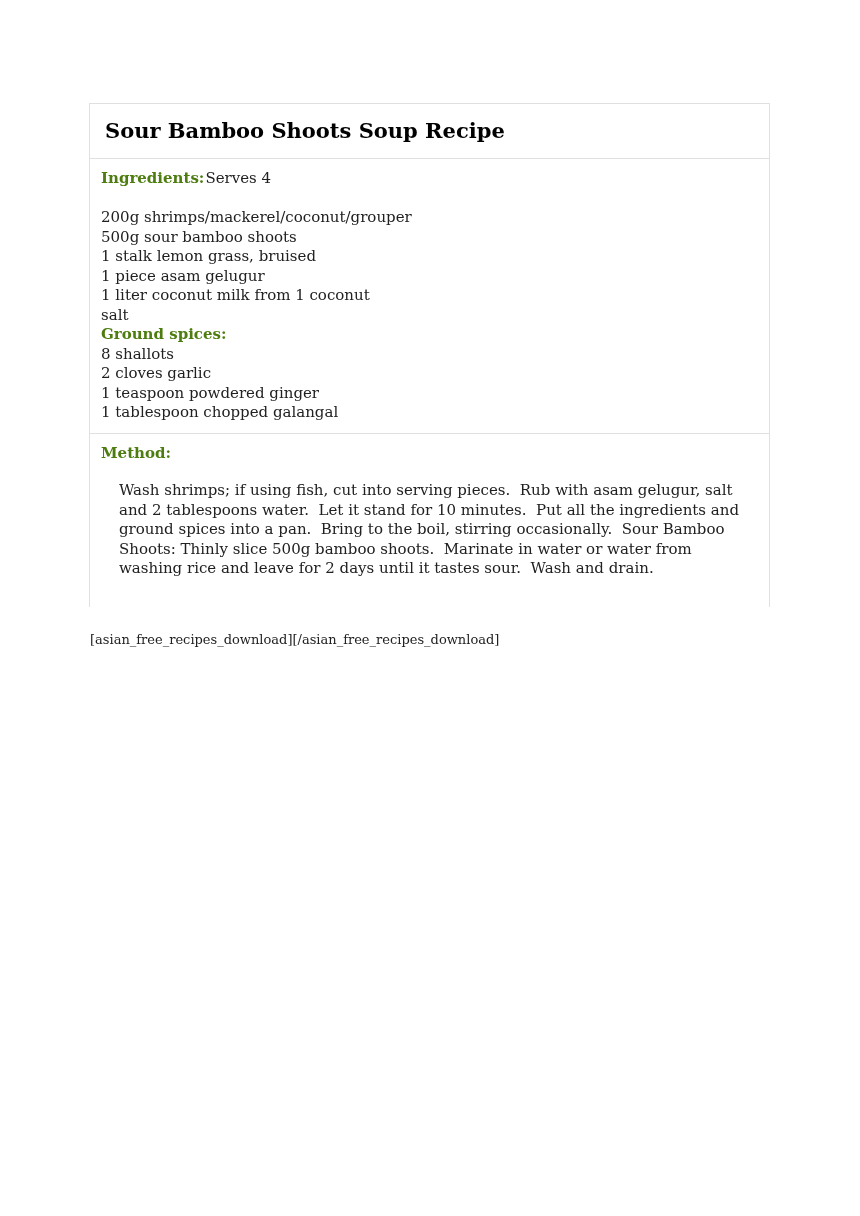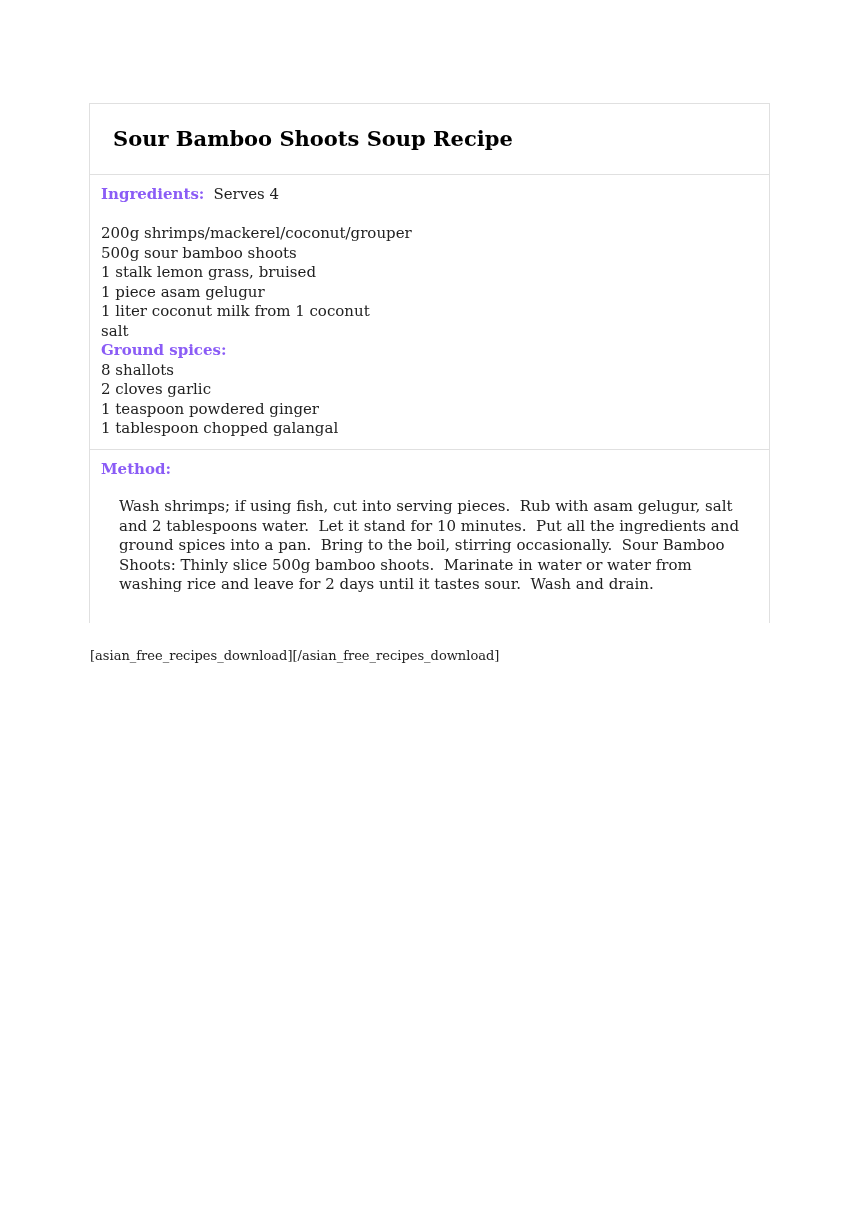--- a/index.html
+++ b/index.html
@@ -19,43 +19,43 @@
     margin: 103px 90px 0 89px;
     border: 1px solid #e0e0e0;
     border-bottom: none;
     background: #ffffff;
   }
   .card-header {
     padding: 10px 11px;
     border-bottom: 1px solid #e0e0e0;
   }
   .recipe-title {
-    margin: 12px;
+    margin: 4px;
     font-size: 21px;
     line-height: 26px;
     font-weight: bold;
     color: #000000;
   }
   .section {
     padding: 10px 11px;
     font-size: 15px;
     line-height: 19.5px;
   }
   .ingredients-section {
     border-bottom: 1px solid #e0e0e0;
   }
   .line {
     min-height: 19.5px;
   }
   .bold {
     font-weight: bold;
-    color: #8b5cf6;
+    color: #4d7c0f;
   }
   .serves {
-    margin-left: 9px;
+    margin-left: 1px;
   }
   .method-text {
     white-space: pre-wrap;
     margin: 18px;
   }
   .shortcode {
     margin: 23px 90px 0 90px;
     font-size: 13px;
     line-height: 19.5px;
     color: #212121;

